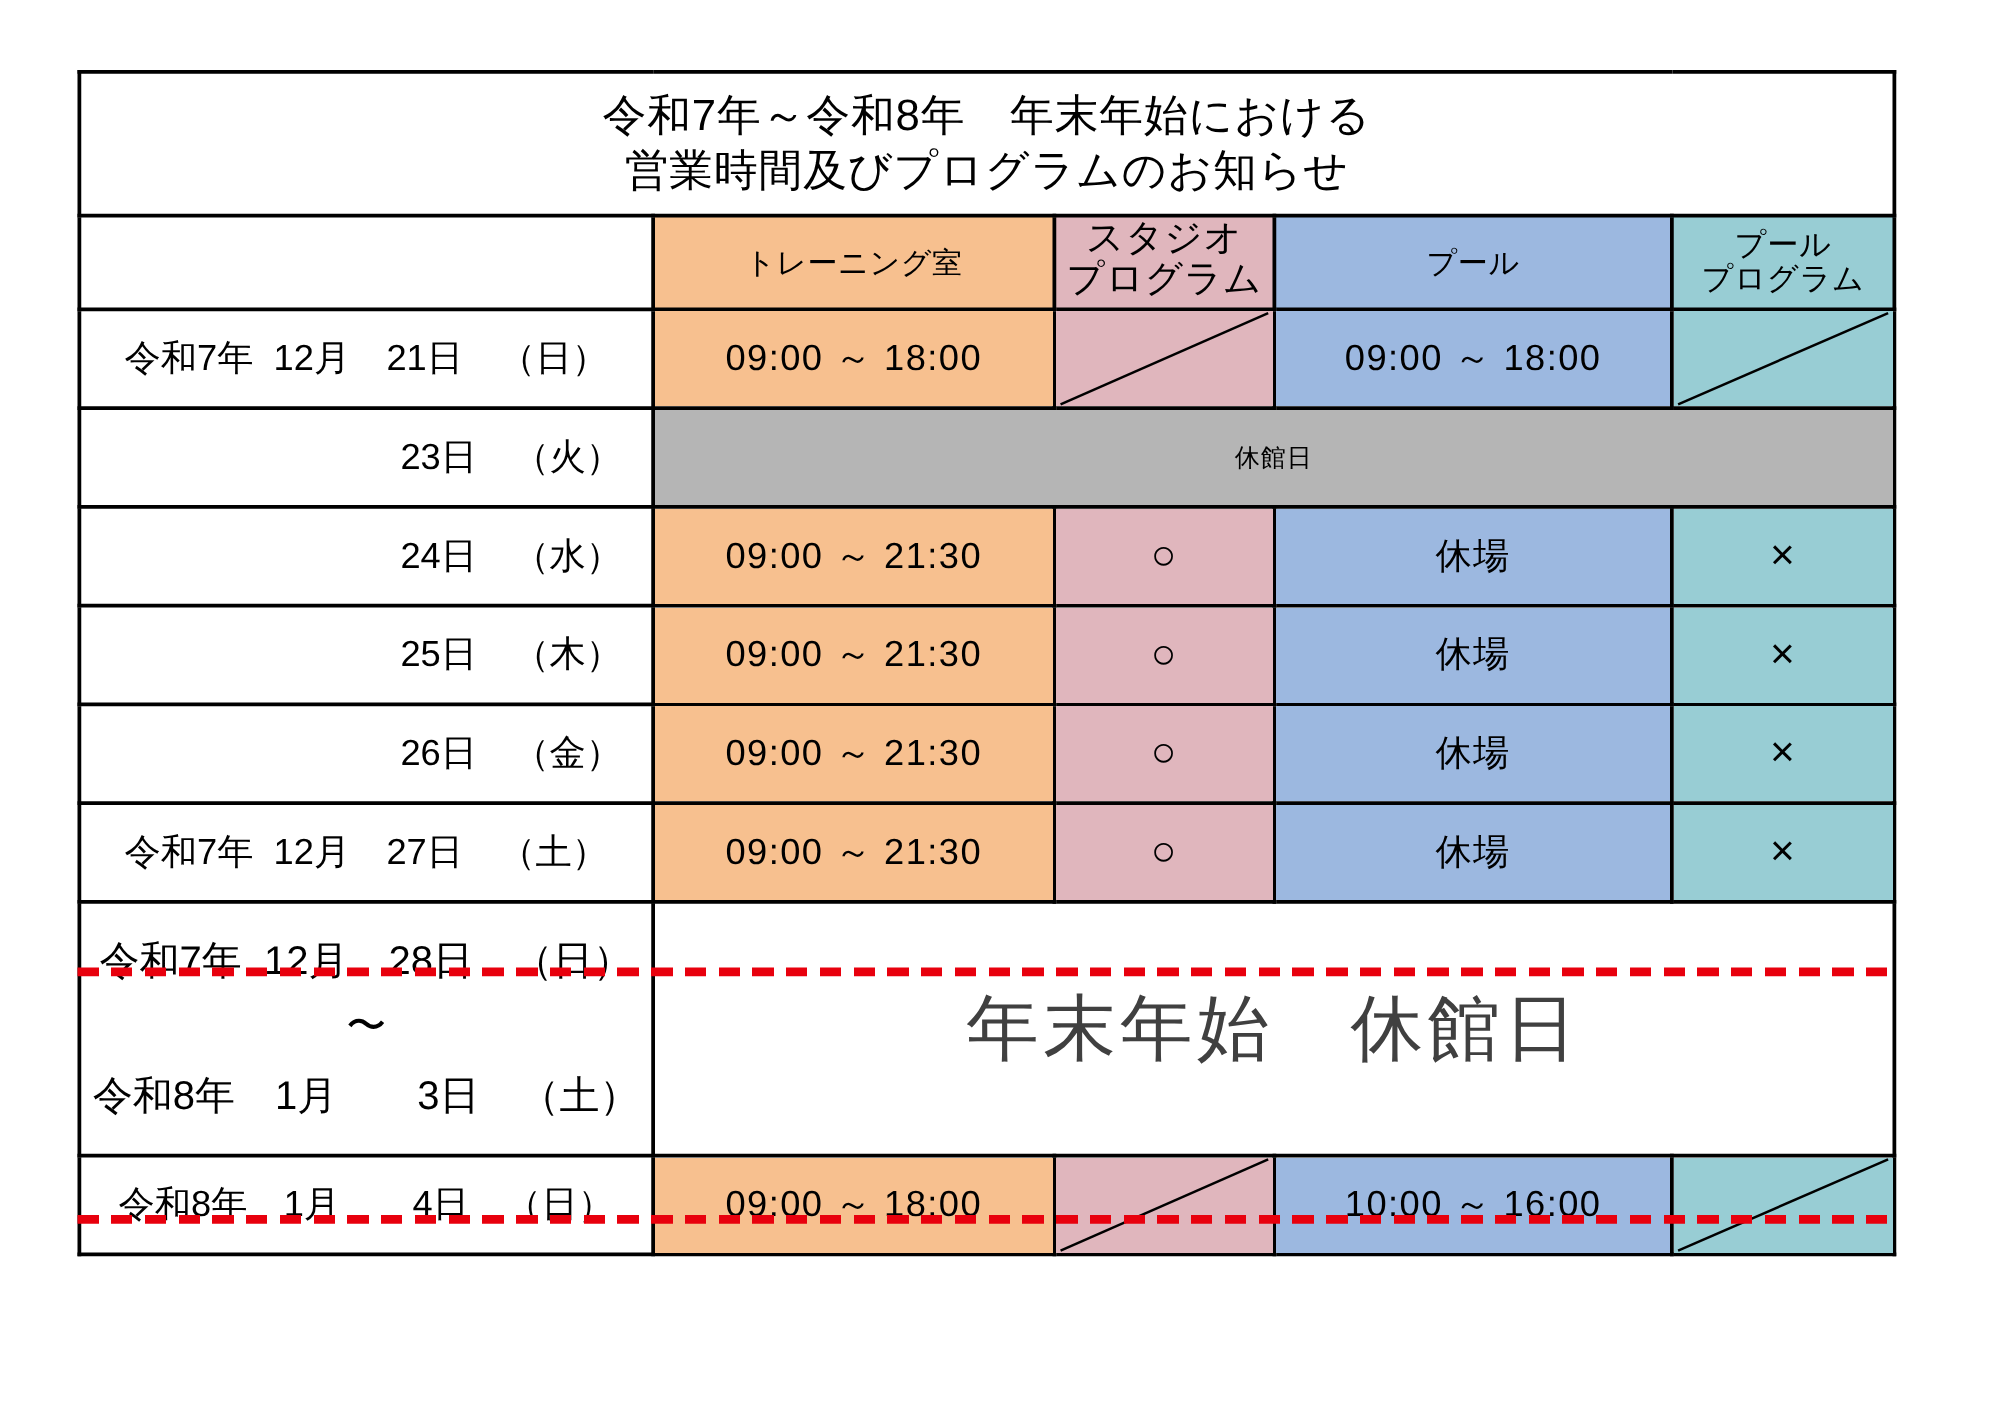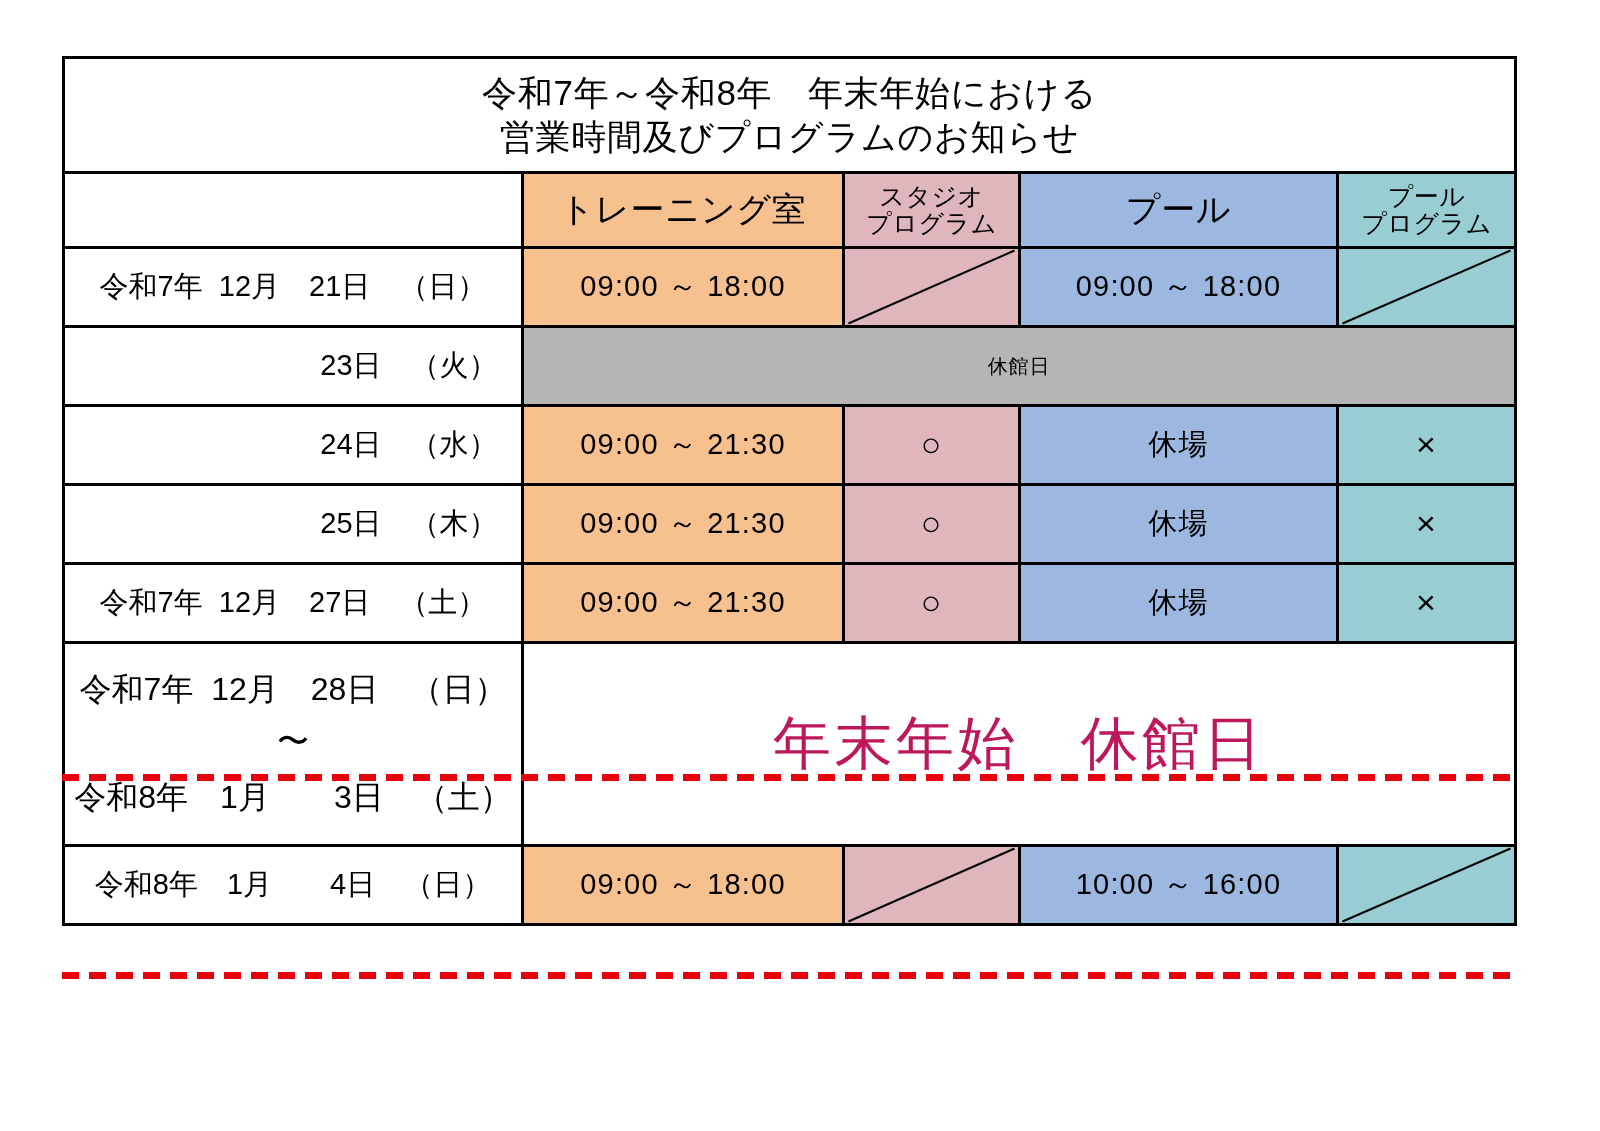--- a/index.html
+++ b/index.html
@@ -48,27 +48,27 @@
     background: #ffffff;
   }
   .title-line {
     display: block;
     white-space: pre;
   }
 
   
   .hdr {
     height: 72px;
-    font-size: 34px;
+    font-size: 24px;
     font-weight: bold;
     letter-spacing: 0.02em;
   }
   .hdr-blank { background: #ffffff; }
   .hdr-training { background: #f7c08f; }
-  .hdr-studio   { background: #e0b6bd; font-size: 25px; line-height: 1.1; }
+  .hdr-studio   { background: #e0b6bd; font-size: 30px; line-height: 1.1; font-family: Liberation Mono, monospace; }
   .hdr-pool     { background: #9cb8e0; }
   .hdr-poolprog { background: #98cdd4; font-size: 25px; line-height: 1.1; }
   .hdr-sub { display: block; white-space: pre; }
 
   
   .date-cell {
     height: 76px;
     background: #ffffff;
     font-size: 29px;
     text-align: left;
@@ -116,21 +116,21 @@
     white-space: pre;
     padding: 6px 0;
   }
   .holiday-dates .tilde {
     display: block;
     text-align: center;
     padding: 2px 0 6px 0;
   }
   .holiday-msg {
     background: #ffffff;
-    color: #be185d;
+    color: #404040;
     font-size: 58px;
     font-weight: bold;
     letter-spacing: 0.06em;
     white-space: pre;
   }
 
   
   .dash-line {
     position: absolute;
     left: 62px;
@@ -220,20 +220,31 @@
         <td class="cell c-training">09:00 ～ 21:30</td>
         <td class="cell c-studio">
           <span class="mark">○</span>
         </td>
         <td class="cell c-pool">休場</td>
         <td class="cell c-poolprog">
           <span class="mark">×</span>
         </td>
       </tr>
 
+      <tr>
+        <td class="date-cell">　　　　　　　　26日　（金）</td>
+        <td class="cell c-training">09:00 ～ 21:30</td>
+        <td class="cell c-studio">
+          <span class="mark">○</span>
+        </td>
+        <td class="cell c-pool">休場</td>
+        <td class="cell c-poolprog">
+          <span class="mark">×</span>
+        </td>
+      </tr>
 
       <tr>
         <td class="date-cell">令和7年  12月　27日　（土）</td>
         <td class="cell c-training">09:00 ～ 21:30</td>
         <td class="cell c-studio">
           <span class="mark">○</span>
         </td>
         <td class="cell c-pool">休場</td>
         <td class="cell c-poolprog">
           <span class="mark">×</span>

